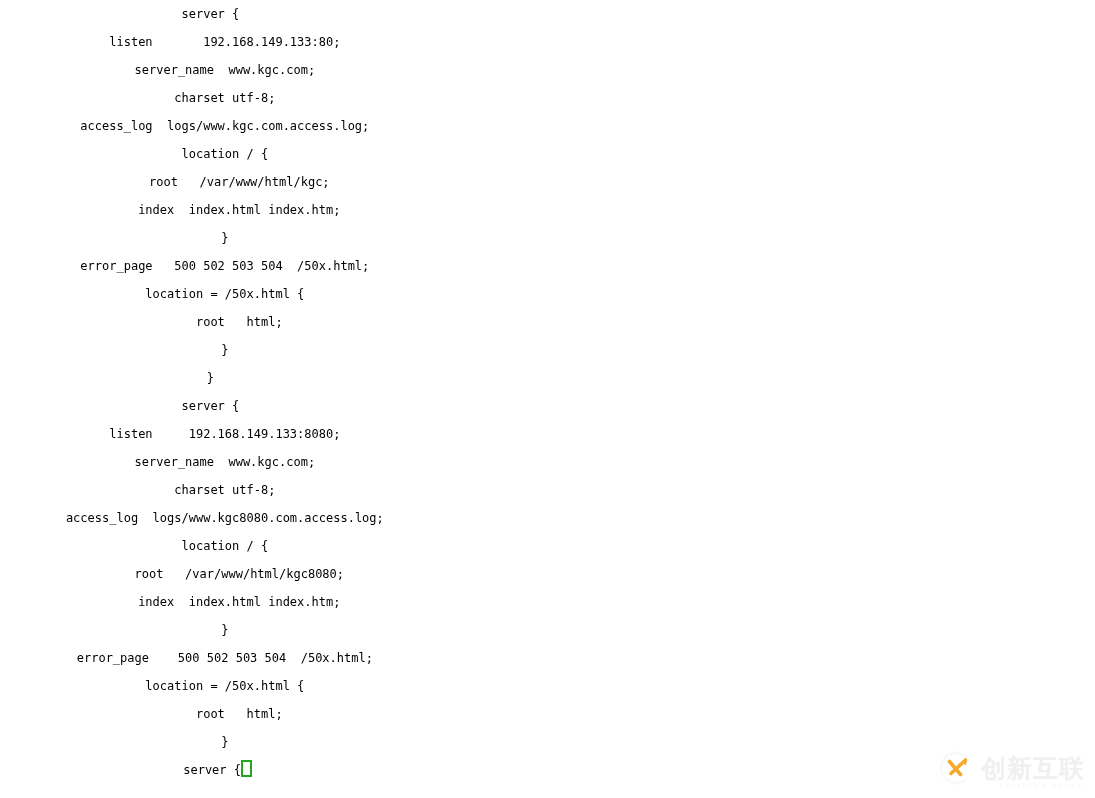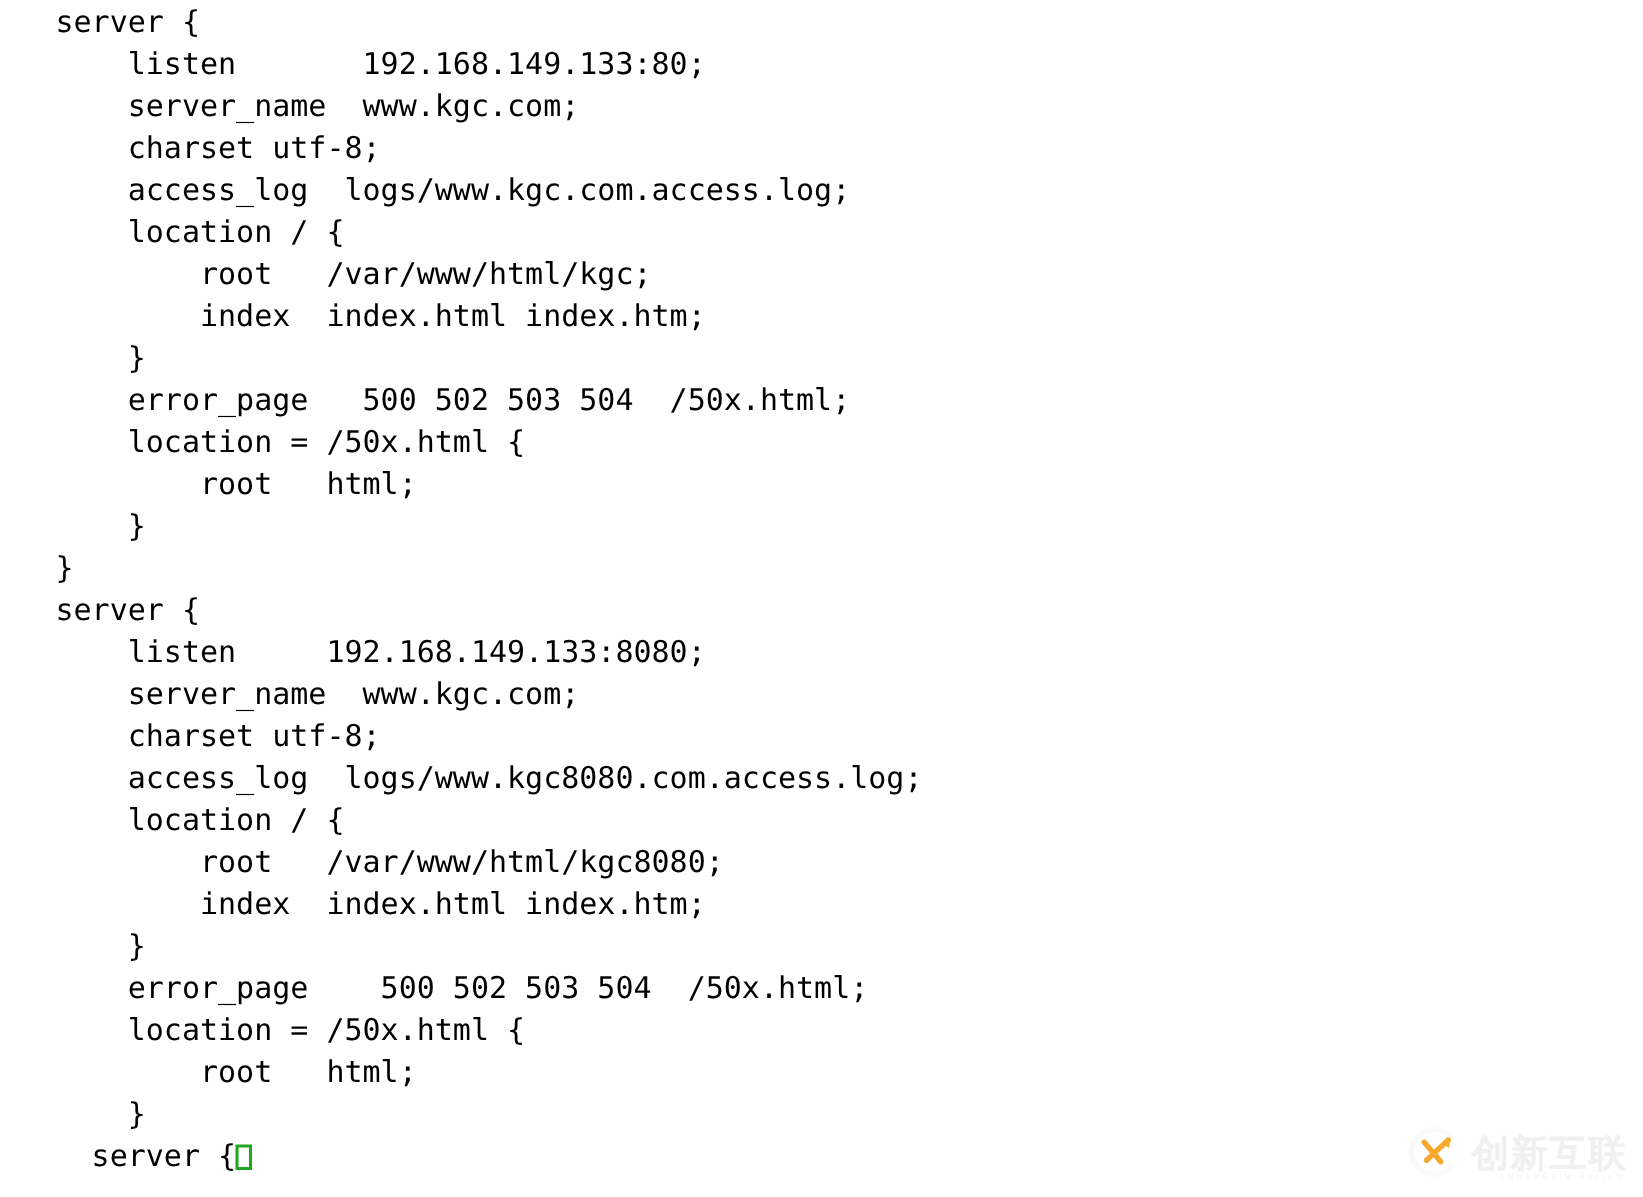--- a/index.html
+++ b/index.html
@@ -26,25 +26,26 @@
     background: #ffffff;
   }
 
   #code-block {
     position: absolute;
     left: 37px;
     top: 0px;
     margin: 0;
     padding: 0;
     font-family: "DejaVu Sans Mono", "Liberation Mono", monospace;
-    font-size: 20px;
+    font-size: 12px;
     line-height: 28px;
     color: #000000;
     white-space: pre;
     letter-spacing: 0px;
+    text-align: center;
     -webkit-font-smoothing: none;
   }
 
   .code-line {
     display: block;
     height: 28px;
     white-space: pre;
     position: relative;
   }
 

